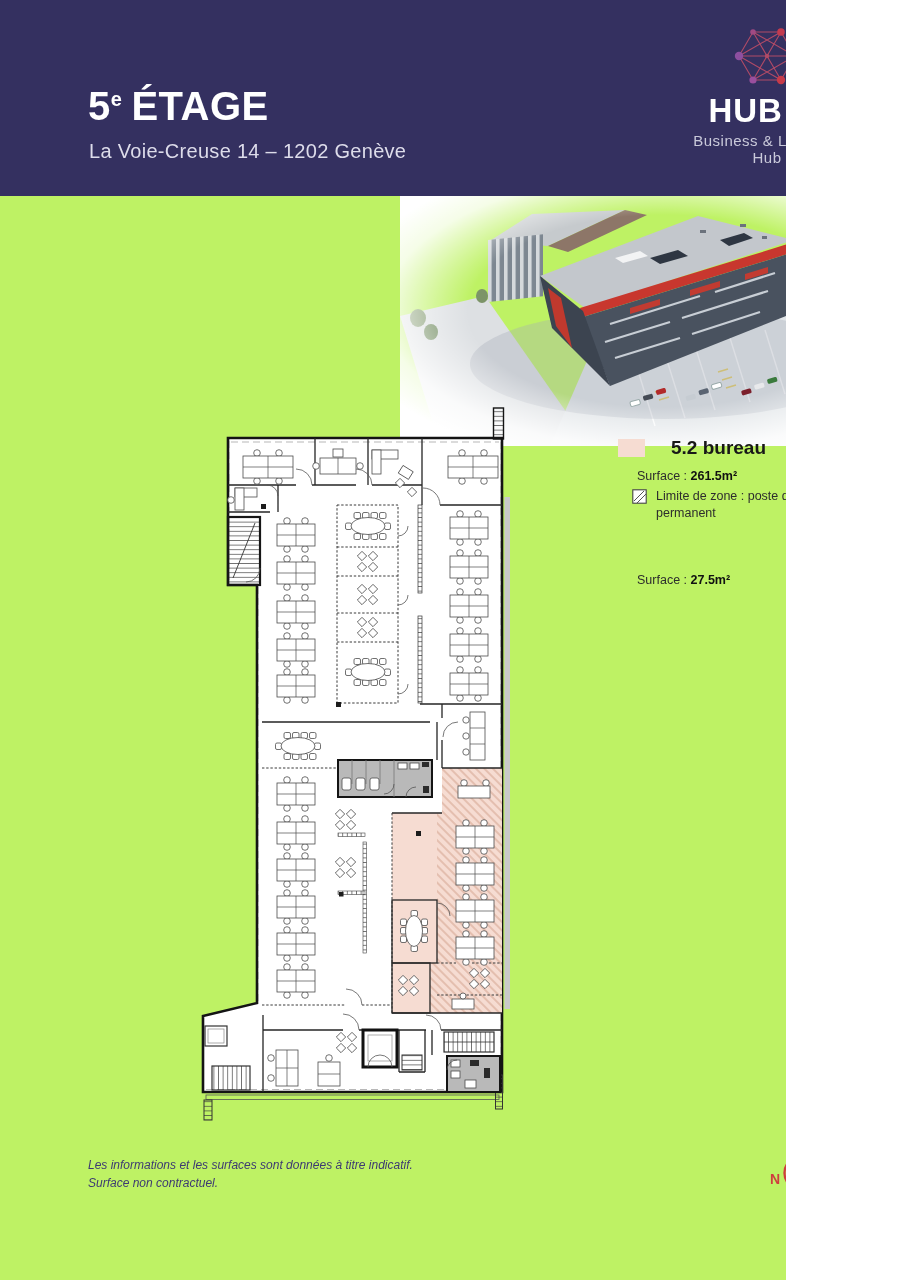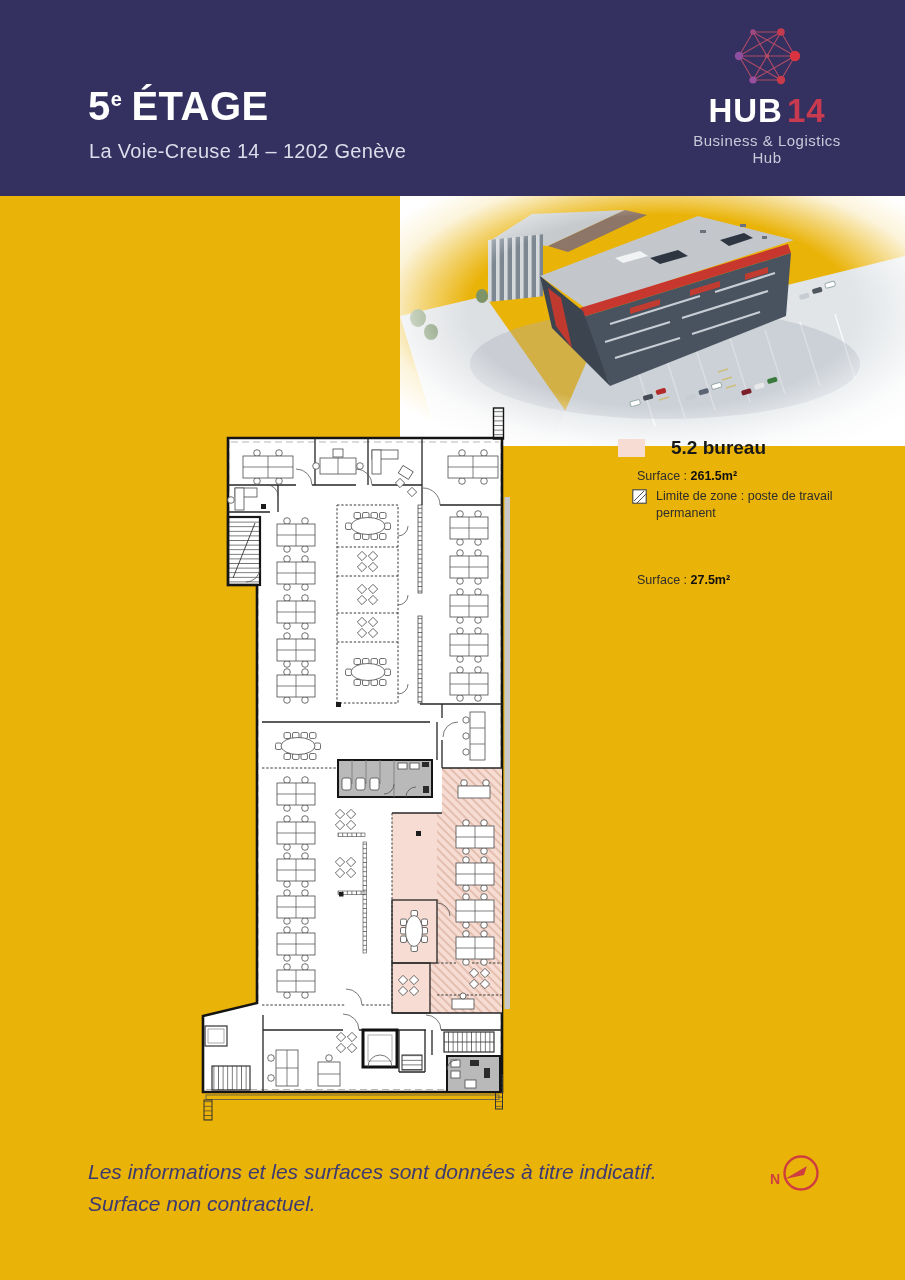--- a/index.html
+++ b/index.html
@@ -1,16 +1,16 @@
 <!DOCTYPE html>
 <html><head>
 <meta charset="utf-8">
 <style>
   html,body{margin:0;padding:0;background:#fff;}
-  .page{position:relative;width:905px;height:1280px;background:#eab308;overflow:hidden;
+  .page{position:relative;width:786px;height:1280px;background:#bef264;overflow:hidden;
         font-family:"Liberation Sans", sans-serif;}
   
   .header{position:absolute;left:0;top:0;width:905px;height:196px;background:#343060;}
   .title{position:absolute;left:88px;top:84px;color:#fff;font-size:40px;font-weight:bold;letter-spacing:.5px;}
   .title sup{font-size:20px;vertical-align:14px;}
   .title .word{margin-left:9px;}
   .subtitle{position:absolute;left:89px;top:140px;color:#dddcea;font-size:20px;font-weight:300;letter-spacing:.3px;}
   .logo{position:absolute;left:688px;top:24px;width:158px;text-align:center;}
   .logo-mark{display:block;margin:0 auto;}
   .logo-word{margin-top:6px;font-size:33px;font-weight:bold;color:#fff;letter-spacing:1px;line-height:1;}
@@ -24,21 +24,21 @@
   .leg-head{display:flex;align-items:center;gap:26px;}
   .swatch{width:27px;height:18px;flex:0 0 27px;}
   .leg-title{font-size:19px;font-weight:bold;color:#181818;}
   .leg-body{margin:8px 0 0 19px;font-size:12.5px;line-height:1.55;}
   .leg-body b{color:#111;}
   .zone-row{display:flex;gap:9px;margin:2px 0 0 14px;font-size:12.5px;line-height:1.3;}
   .zone-row svg{flex:0 0 15px;margin-top:1px;}
   .zone-note{width:200px;}
   .leg-gap{height:42px;}
   
-  .footer{position:absolute;left:88px;top:1156px;font-size:21px;font-style:italic;
+  .footer{position:absolute;left:88px;top:1156px;font-size:12px;font-style:italic;
           color:#3d3a72;line-height:1.5;}
   .compass{position:absolute;left:758px;top:1134px;}
 </style>
 </head>
 <body>
 
 <div class="page">
 
   <div class="header" style="background-color: rgb(52, 48, 96);">
     <div class="title"><span>5</span><sup>e</sup><span class="word">ÉTAGE</span></div>

